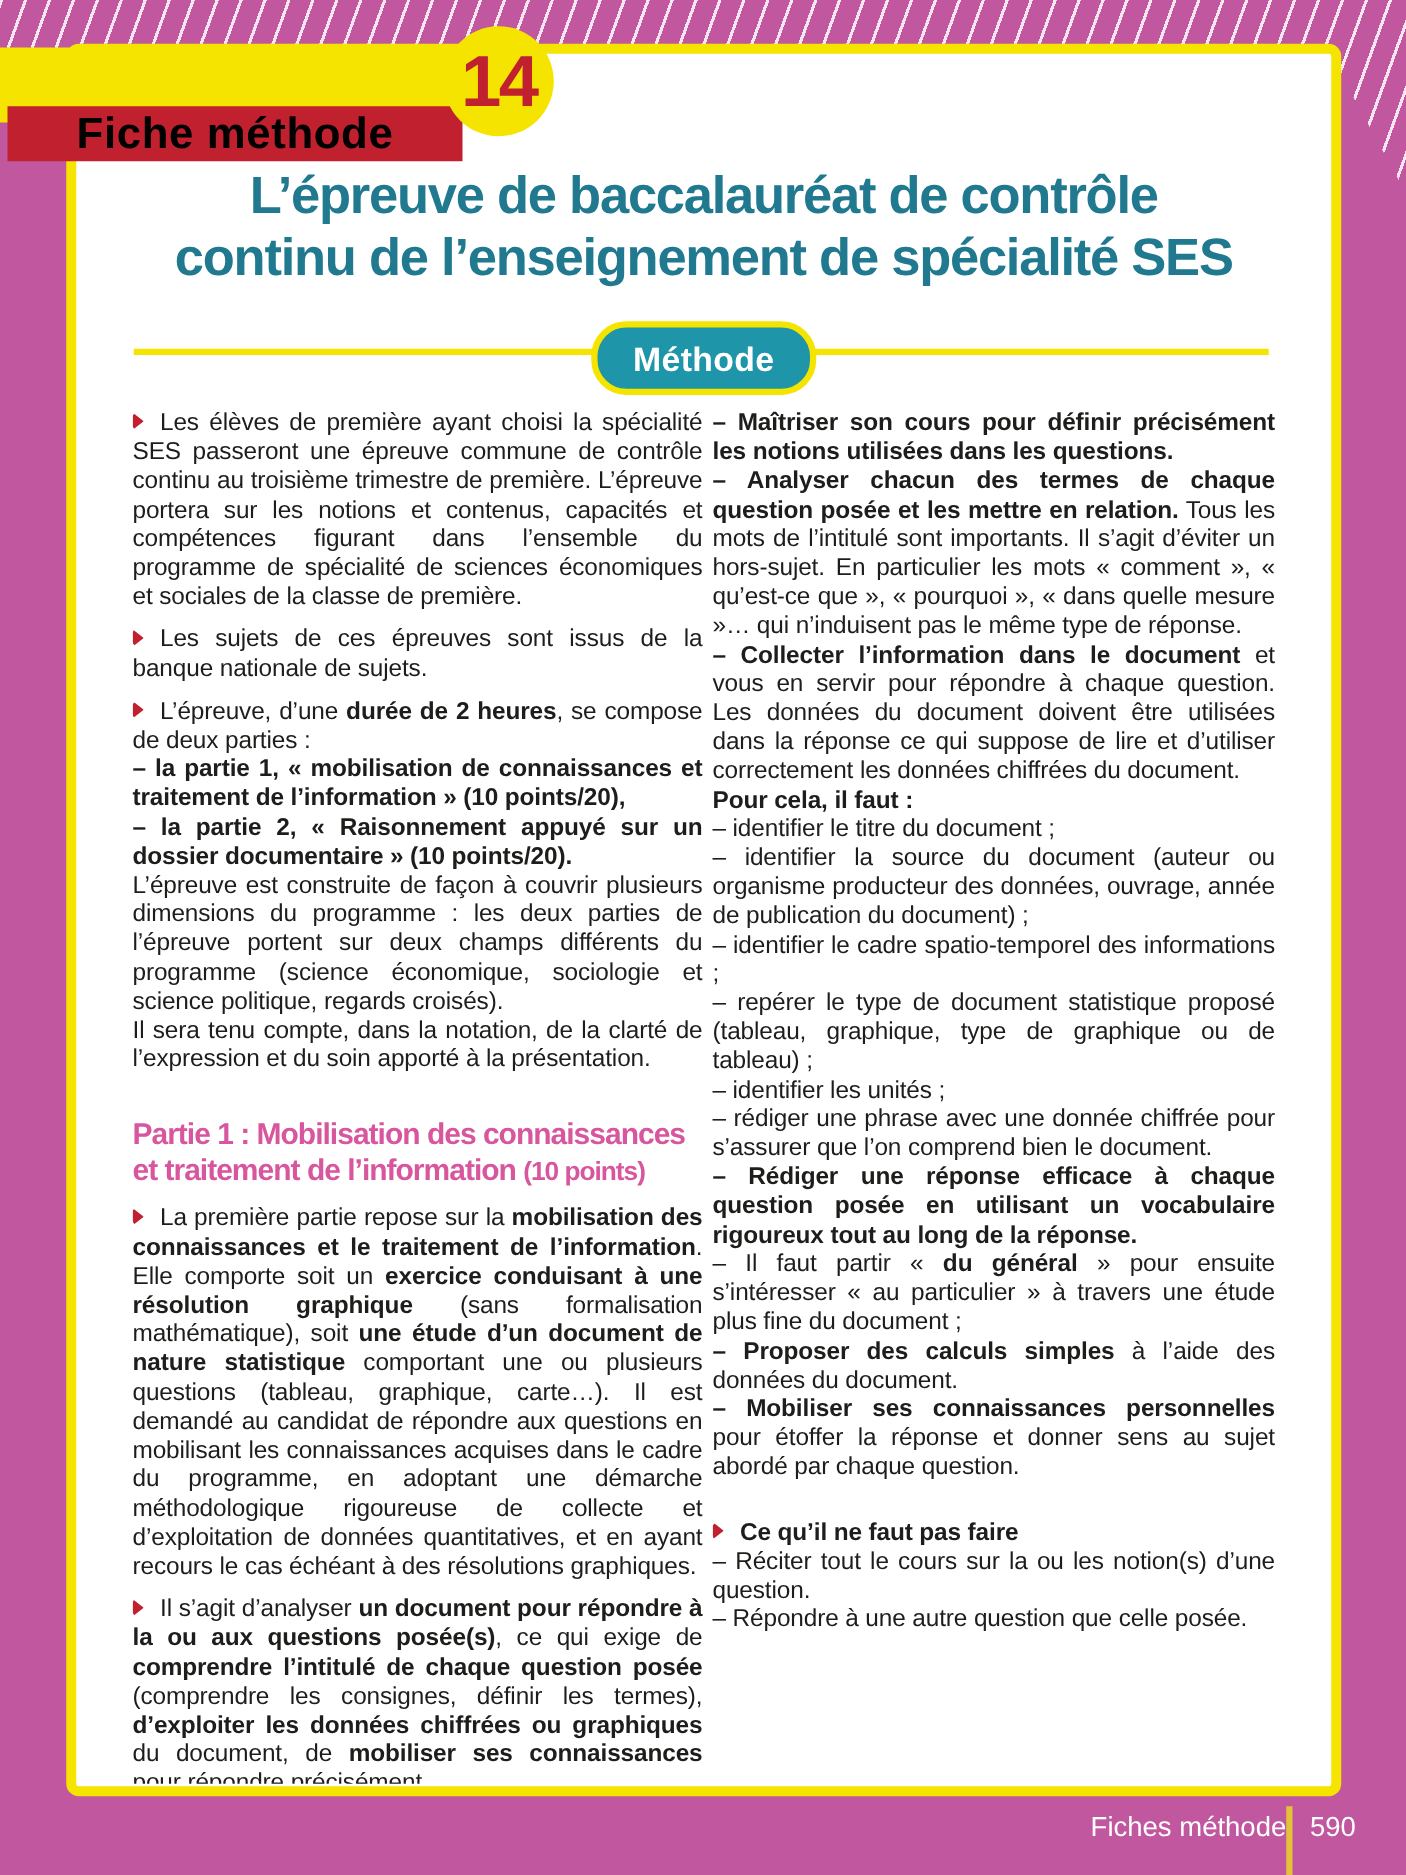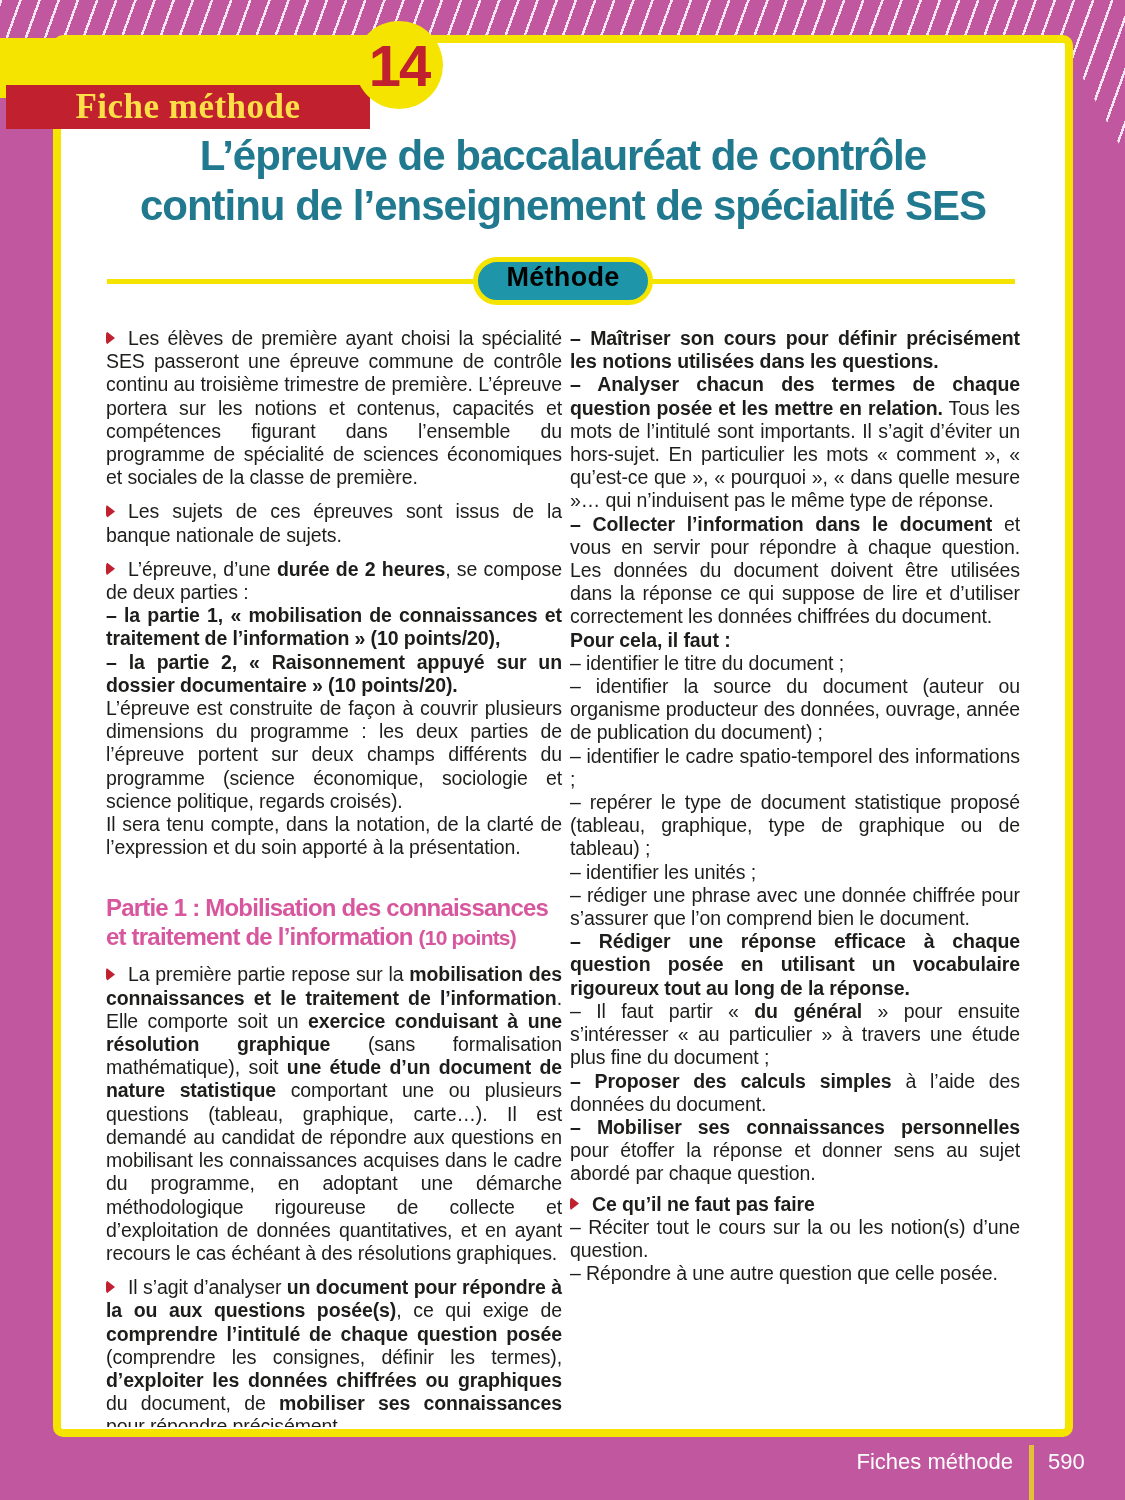--- a/index.html
+++ b/index.html
@@ -21,65 +21,65 @@
     background:#ffffff;border:8px solid #f5e400;border-radius:10px;
   }
   
   .tab{
     position:absolute;left:0;top:38px;width:430px;height:60px;
     background:#f5e400;border-radius:0 30px 30px 0;
   }
   .redbox{
     position:absolute;left:6px;top:47px;width:364px;height:44px;
     background:#c1202f;display:flex;align-items:center;justify-content:center;
-    color:#fde047;font-size:35px;font-weight:700;letter-spacing:.5px;font-family:Liberation Serif, serif;
+    color:#000000;font-size:35px;font-weight:700;letter-spacing:.5px;
   }
   .num-circle{
     position:absolute;left:355px;top:21px;width:88px;height:88px;border-radius:50%;
     background:#f5e400;display:flex;align-items:center;justify-content:center;
     color:#c1202f;font-size:58px;font-weight:700;letter-spacing:-2px;
   }
   
   .title{
     margin:88px 40px 0;text-align:center;color:#20798f;
     font-size:42px;line-height:50px;font-weight:700;letter-spacing:-1px;
   }
   
   .divider{position:relative;margin-top:26px;height:50px;}
   .divider .line{position:absolute;left:46px;right:50px;top:50%;margin-top:-3px;height:5px;background:#f5e400;}
   .badge{
-    position:relative;margin:0 auto;width:max-content;padding:0 28px 7px;
+    position:relative;margin:0 auto;width:max-content;padding:11px 28px 7px;
     background:#1e95a8;border:5px solid #f5e400;border-radius:28px;
-    color:#000000;font-weight:700;font-size:27px;letter-spacing:.3px;
+    color:#ffffff;font-weight:700;font-size:27px;letter-spacing:.3px;
   }
   
   .columns{display:flex;gap:8px;padding:20px 45px 0 45px;height:1100px;overflow:hidden;}
   .col-left{width:456px;flex:none;}
   .col-right{flex:1;min-width:0;}
   .block{
     margin:0;font-size:19.5px;line-height:23.2px;color:#1d1d1b;
     text-align:justify;letter-spacing:-0.1px;
   }
   .block strong{font-weight:700;}
   .block.bullet{margin-top:11px;}
-  .block.subhead{margin-top:7px;font-weight:700;text-align:left;}
+  .block.subhead{margin-top:29px;font-weight:700;text-align:left;}
   .col-left .block:first-child,.col-right .block:first-child{margin-top:0;}
   .bullet-icon{
     display:inline-block;width:9px;height:14px;background:#c1202f;
     clip-path:polygon(0 0,100% 50%,0 100%);border-radius:4px 0 0 4px;
     margin-right:13px;
   }
   .block.heading{
     margin-top:34px;margin-bottom:8px;color:#d8569e;font-weight:700;
     font-size:24px;line-height:29px;letter-spacing:-0.8px;text-align:left;
   }
   .block.heading .small{font-size:21px;}
   
   .footer{position:absolute;left:0;top:1443px;width:1125px;height:57px;color:#ffffff;}
-  .footer-section{position:absolute;right:112px;top:6px;font-size:22px;}
+  .footer-section{position:absolute;right:96px;top:6px;font-size:22px;}
   .footer-bar{position:absolute;left:1029px;top:2px;width:5px;height:55px;background:#e3c238;}
   .footer-page{position:absolute;left:1048px;top:6px;font-size:22px;}
 </style>
 </head>
 <body>
 
 <div class="stripes"></div>
 
 <div class="card">
   <div class="title">

